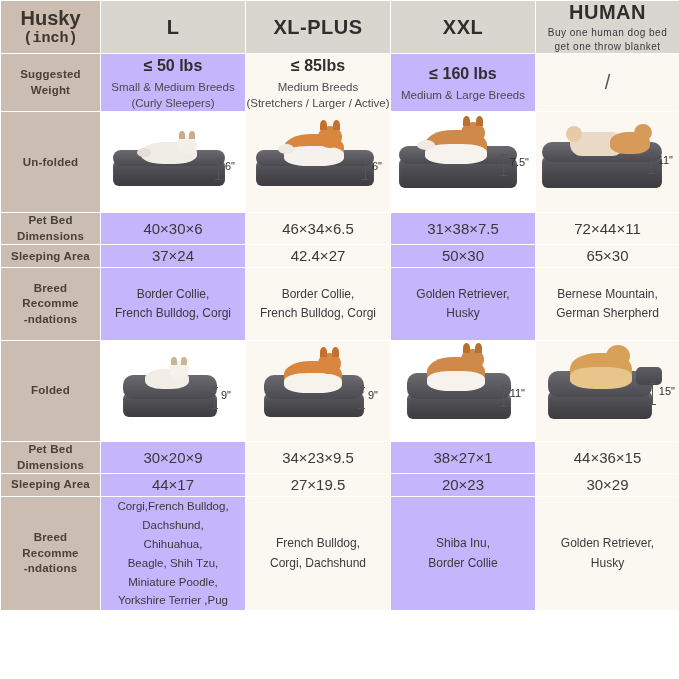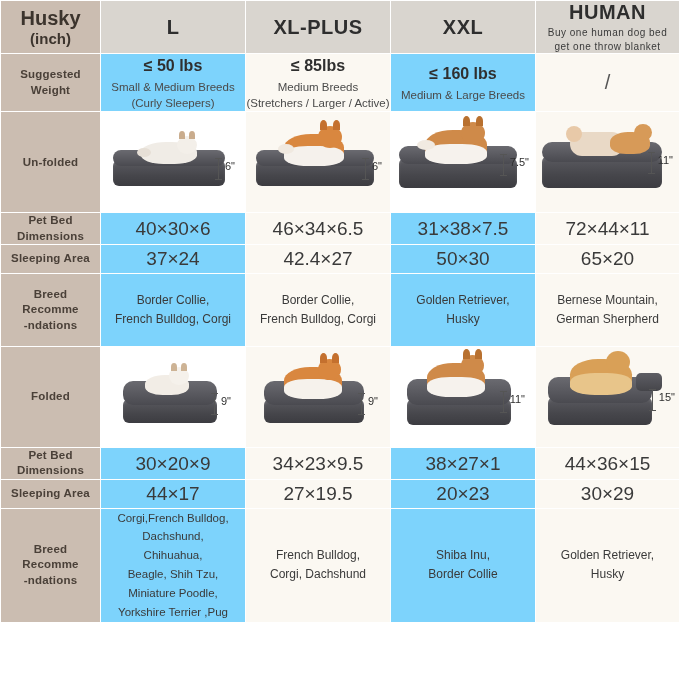--- a/index.html
+++ b/index.html
@@ -52,20 +52,21 @@
     color: #3c342d;
     font-size: 20px;
     font-weight: bold;
     line-height: 1.15;
     padding: 6px 4px;
   }
   .hdr-size .sub {
     display: block;
     font-size: 15px;
     font-weight: bold;
+    font-family: Liberation Mono, monospace;
   }
   .hdr-col {
     background: #d9d5cf;
     color: #2e2e2e;
     font-size: 20px;
     font-weight: bold;
     letter-spacing: .5px;
     padding: 10px 4px;
   }
   .hdr-col.human {
@@ -75,21 +76,21 @@
     display: block;
     font-size: 10px;
     font-weight: normal;
     line-height: 1.35;
     margin-top: 2px;
     color: #3a3a3a;
   }
 
   
   .cell {
-    background: #7dd3fc;
+    background: #c4b5fd;
     font-size: 13px;
     color: #3a3a3a;
     padding: 8px 4px;
     line-height: 1.45;
   }
   .cell.alt {
     background: #fbf8f2;
   }
   .cell .big {
     display: block;
@@ -98,21 +99,21 @@
     color: #2f2f2f;
     margin-bottom: 2px;
   }
   .cell .small {
     display: block;
     font-size: 11.5px;
     line-height: 1.4;
     color: #4a4a4a;
   }
   .cell .dim {
-    font-size: 19px;
+    font-size: 15px;
     color: #3a3a3a;
   }
   .cell .breeds {
     font-size: 12px;
     line-height: 1.6;
     color: #3a3a3a;
   }
   .cell .breeds.tight {
     font-size: 11.5px;
     line-height: 1.55;
@@ -331,21 +332,21 @@
         <td class="cell alt"><span class="dim">46×34×6.5</span></td>
         <td class="cell"><span class="dim">31×38×7.5</span></td>
         <td class="cell alt"><span class="dim">72×44×11</span></td>
       </tr>
 
       <tr>
         <td class="labelcell">Sleeping Area</td>
         <td class="cell"><span class="dim">37×24</span></td>
         <td class="cell alt"><span class="dim">42.4×27</span></td>
         <td class="cell"><span class="dim">50×30</span></td>
-        <td class="cell alt"><span class="dim">65×20</span></td>
+        <td class="cell alt"><span class="dim">65×30</span></td>
       </tr>
 
       <tr>
         <td class="labelcell nl">Breed<br>Recomme<br>-ndations</td>
         <td class="cell" style="height:72px;"><span class="breeds nl">Border Collie,<br>French Bulldog, Corgi</span></td>
         <td class="cell alt"><span class="breeds nl">Border Collie,<br>French Bulldog, Corgi</span></td>
         <td class="cell"><span class="breeds nl">Golden Retriever,<br>Husky</span></td>
         <td class="cell alt"><span class="breeds nl">Bernese  Mountain,<br>German Sherpherd</span></td>
       </tr>
 

